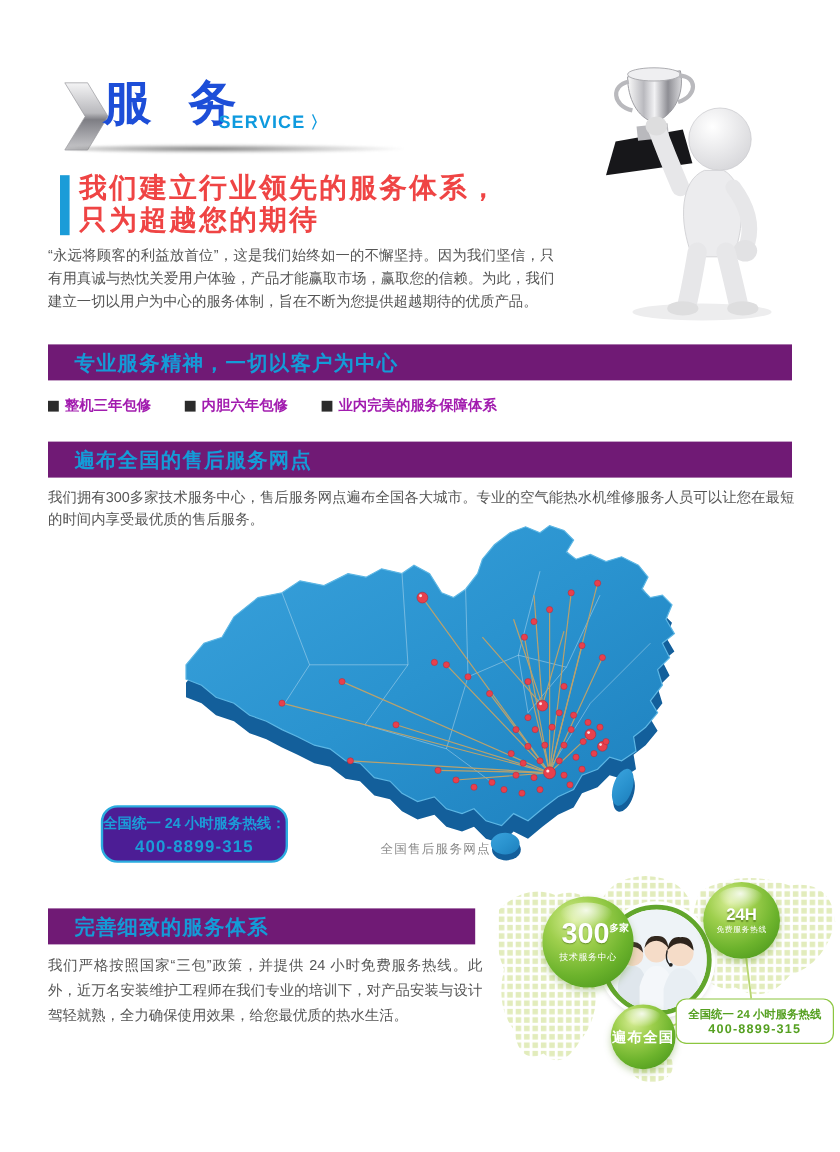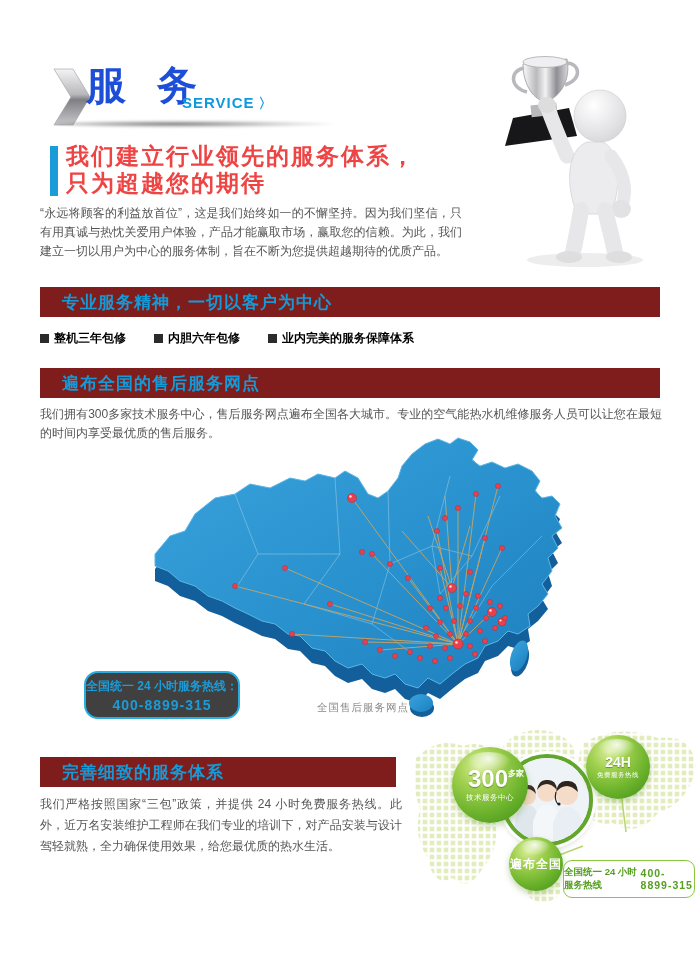--- a/index.html
+++ b/index.html
@@ -15,42 +15,42 @@
     background:radial-gradient(ellipse at 42% 50%, rgba(40,40,40,.6), rgba(110,110,110,.28) 45%, rgba(255,255,255,0) 72%);
     filter:blur(1px);}
 
   
   #hero-bar{left:50px;top:146px;width:8px;height:50px;background:#1b9cd8;}
   .hero-line{left:66px;font-size:23px;font-weight:bold;color:#ef4444;letter-spacing:2px;}
   #hero-line1{top:141px;} #hero-line2{top:168px;}
   #hero-para{left:40px;top:204px;width:422px;font-size:12px;line-height:19px;color:#555;text-align:justify;}
 
   
-  .banner{left:40px;height:30px;background:#7f1d1d;display:flex;align-items:center;}
+  .banner{left:40px;height:30px;background:#701a75;display:flex;align-items:center;}
   .banner .bt{margin-left:22px;font-size:17px;font-weight:bold;color:#149bd7;letter-spacing:1px;}
   #banner1{top:287px;width:620px;}
   #banner2{top:368px;width:620px;}
   #banner3{top:757px;width:356px;}
 
   
   #bullets{left:40px;top:330px;display:flex;gap:28px;}
-  .bullet{display:flex;align-items:center;font-size:12px;font-weight:bold;color:#000000;}
+  .bullet{display:flex;align-items:center;font-size:12px;font-weight:bold;color:#a21caf;}
   .bullet .sq{width:9px;height:9px;background:#2b2b2b;margin-right:5px;display:inline-block;}
 
   .para{font-size:12px;line-height:19px;color:#555;text-align:justify;}
   #network-para{left:40px;top:405px;width:622px;}
   #system-para{left:40px;top:794px;width:362px;line-height:21px;}
 
   
   #map-wrap{left:140px;top:436px;width:452px;height:292px;}
   #map-caption{left:305px;top:701px;font-size:10.5px;color:#8a8a8a;letter-spacing:1px;margin-left:12px;}
 
   
   #hotline-box{left:84px;top:671px;width:152px;height:44px;border:2px solid #2bacdf;border-radius:14px;
-    background:#404040;display:flex;flex-direction:column;align-items:center;justify-content:center;}
+    background:#4c1d95;display:flex;flex-direction:column;align-items:center;justify-content:center;}
   #hotline-box .l1{font-size:12px;font-weight:bold;color:#1b9cd8;}
   #hotline-box .l2{font-size:14px;font-weight:bold;color:#1b9cd8;letter-spacing:1px;margin-top:2px;}
 
   
   #infog{left:408px;top:728px;width:292px;height:185px;}
   #infog svg.bgsvg{position:absolute;left:0;top:0;}
   .sphere{position:absolute;border-radius:50%;color:#fff;text-align:center;
     background:radial-gradient(circle at 35% 26%, #d7ed96 0%, #9ecf4d 30%, #6cb32c 62%, #3f8d16 100%);
     box-shadow:0 3px 6px rgba(90,140,30,.35);display:flex;flex-direction:column;align-items:center;justify-content:center;}
   .sphere:after{content:"";position:absolute;left:18%;top:6%;width:60%;height:30%;border-radius:50%;
@@ -61,21 +61,21 @@
   #sphere-300 .suf{font-size:8px;font-weight:bold;margin-top:3px;}
   #sphere-300 .cap{font-size:7.5px;margin-top:2px;letter-spacing:.5px;}
   #sphere-24h{left:178px;top:7px;width:64px;height:64px;}
   #sphere-24h .num{font-size:14px;font-weight:900;line-height:1;text-shadow:0 1px 1px rgba(60,100,10,.6);}
   #sphere-24h .cap{font-size:6.5px;margin-top:2px;letter-spacing:.5px;}
   #sphere-nation{left:101px;top:109px;width:54px;height:54px;font-size:12px;font-weight:bold;letter-spacing:1px;}
   #photo-circle{position:absolute;left:93px;top:26px;width:84px;height:84px;border-radius:50%;
     border:4px solid #62a62c;box-shadow:0 0 0 3px #fff,0 3px 6px rgba(0,0,0,.2);overflow:hidden;
     background:linear-gradient(#ffffff,#dde6ee);}
   #green-box{position:absolute;left:155px;top:104px;width:130px;height:36px;background:#fff;
-    border:1.5px solid #8cc63f;border-radius:9px;display:flex;flex-direction:row;align-items:center;justify-content:center;margin-top:28px;}
+    border:1.5px solid #8cc63f;border-radius:9px;display:flex;flex-direction:column;align-items:center;justify-content:center;}
   #green-box .l1{font-size:9.5px;font-weight:bold;color:#55a021;}
   #green-box .l2{font-size:10.5px;font-weight:bold;color:#55a021;letter-spacing:1px;}
 </style>
 </head>
 <body>
 
 <div id="page">
 
   <svg class="abs" style="left:52px;top:68px" width="38" height="58" viewBox="0 0 38 58">
     <defs>

